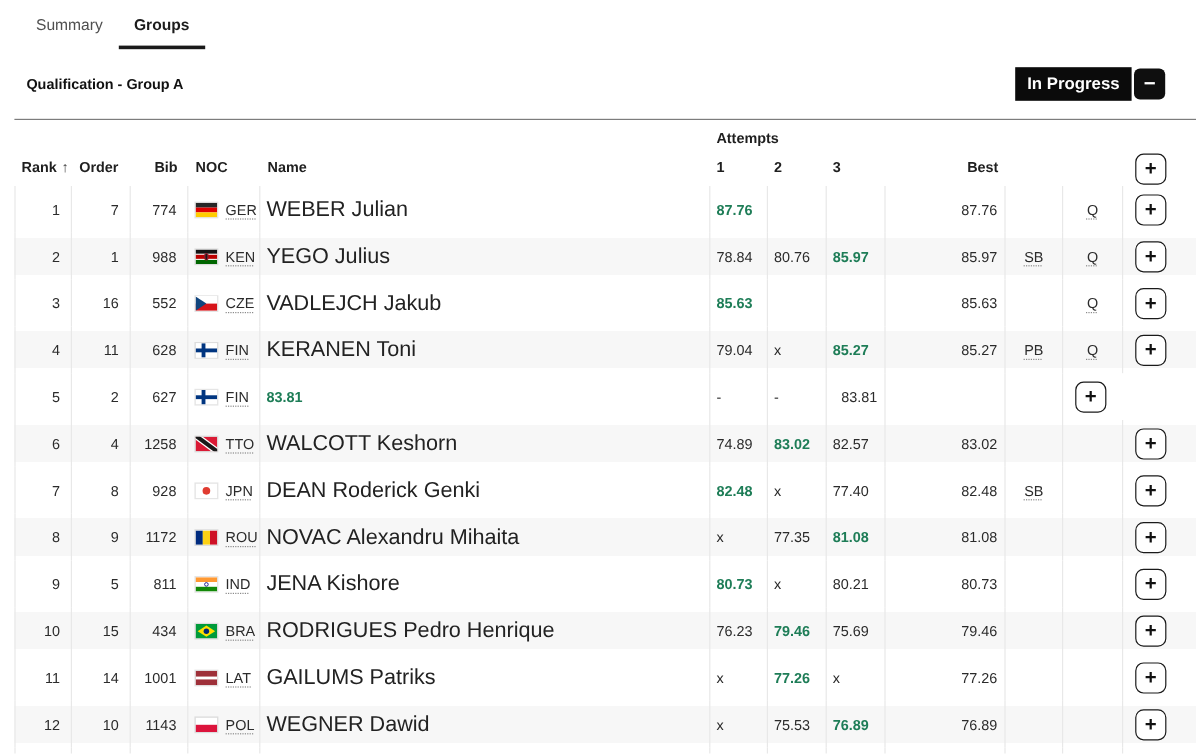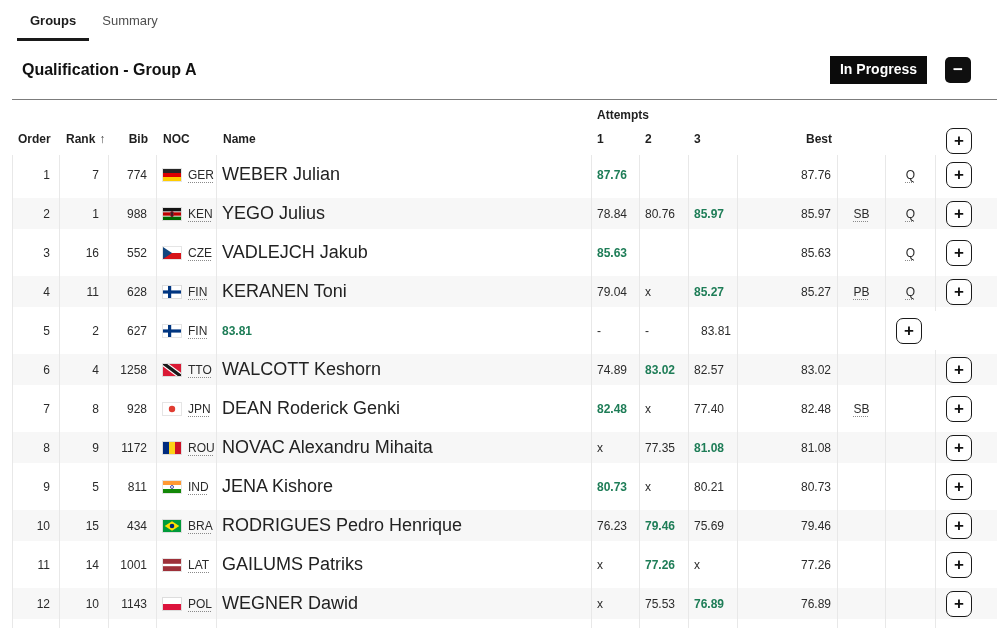--- a/index.html
+++ b/index.html
@@ -6,22 +6,22 @@
   html,body { width: 997px; height: 628px; overflow: hidden; background:#fff;
     font-family: "Liberation Sans", sans-serif; color:#2a2a2a; }
 
   
   .tabs { height:41px; padding-left:17px; display:flex; align-items:stretch; }
   .tab { padding:13px 13px 0 13px; font-size:13px; color:#4f4f4f; cursor:pointer; }
   .tab.active { font-weight:bold; color:#1c1c1c; border-bottom:3px solid #1a1a1a; }
 
   
   .title-row { height:58px; display:flex; align-items:center; padding:0 26px 0 22px; }
-  .title { font-size:16px; font-weight:bold; color:#111; }
-  .title-right { margin-left:auto; display:flex; align-items:center; gap:18px; }
+  .title { font-size:12px; font-weight:bold; color:#111; }
+  .title-right { margin-left:auto; display:flex; align-items:center; gap:2px; }
   .badge { background:#0b0b0b; color:#fff; font-weight:bold; font-size:14px;
     padding:6px 10px; line-height:1.1; }
   .minusbtn { width:26px; height:26px; background:#0f0f0f; color:#fff; border:none;
     border-radius:5px; font-size:17px; font-weight:bold; line-height:22px; cursor:pointer; }
 
   .rule { margin-left:12px; border-top:1px solid #7c7c7c; height:0; }
 
   
   :root { --cols: 48px 49px 48px 60px 375px 48px 49px 49px 100px 48px 50px 61px; }
   .tbl { margin-left:12px; width:985px; }
@@ -61,42 +61,42 @@
 
   .plusbtn { width:26px; height:26px; background:#fff; border:1.6px solid #1a1a1a;
     border-radius:7px; font-size:17px; font-weight:bold; color:#111; line-height:20px;
     cursor:pointer; padding:0; }
   .hplus { align-items:flex-end; padding-bottom:1px; }
 </style>
 </head>
 <body>
 
 <div class="tabs">
+  <div class="tab">Summary</div>
   <div class="tab active">Groups</div>
-  <div class="tab">Summary</div>
 </div>
 
 <div class="title-row">
   <div class="title">Qualification - Group A</div>
   <div class="title-right">
     <div class="badge">In Progress</div>
     <button class="minusbtn">−</button>
   </div>
 </div>
 
 <div class="rule"></div>
 
 <div class="tbl">
   <div class="thead">
     <div class="attempts-label">Attempts</div>
-    <div class="hcell h-left">Order</div>
     <div class="hcell h-left">
       <span>Rank</span>
         <span class="sort-arrow">↑</span>
     </div>
+    <div class="hcell h-left">Order</div>
     <div class="hcell h-bib">Bib</div>
     <div class="hcell h-left">NOC</div>
     <div class="hcell h-left">Name</div>
     <div class="hcell h-a">1</div>
     <div class="hcell h-a">2</div>
     <div class="hcell h-a">3</div>
     <div class="hcell h-best">Best</div>
     <div class="hcell"></div>
     <div class="hcell"></div>
     <div class="hcell hplus" style="padding-left:10px;">

